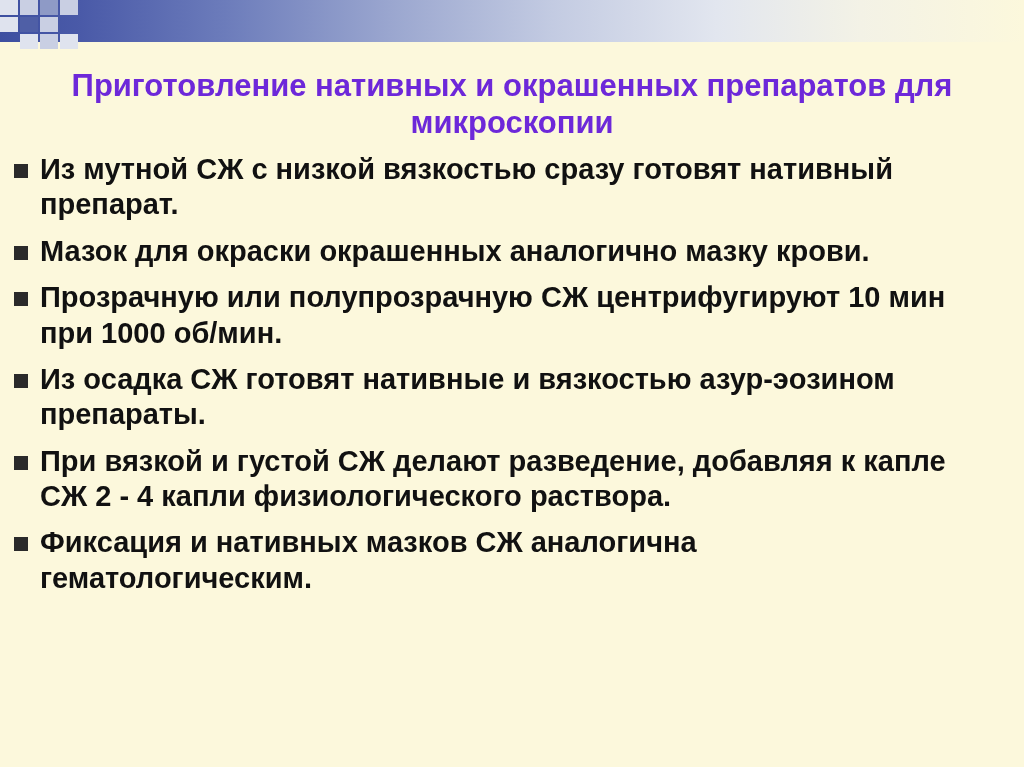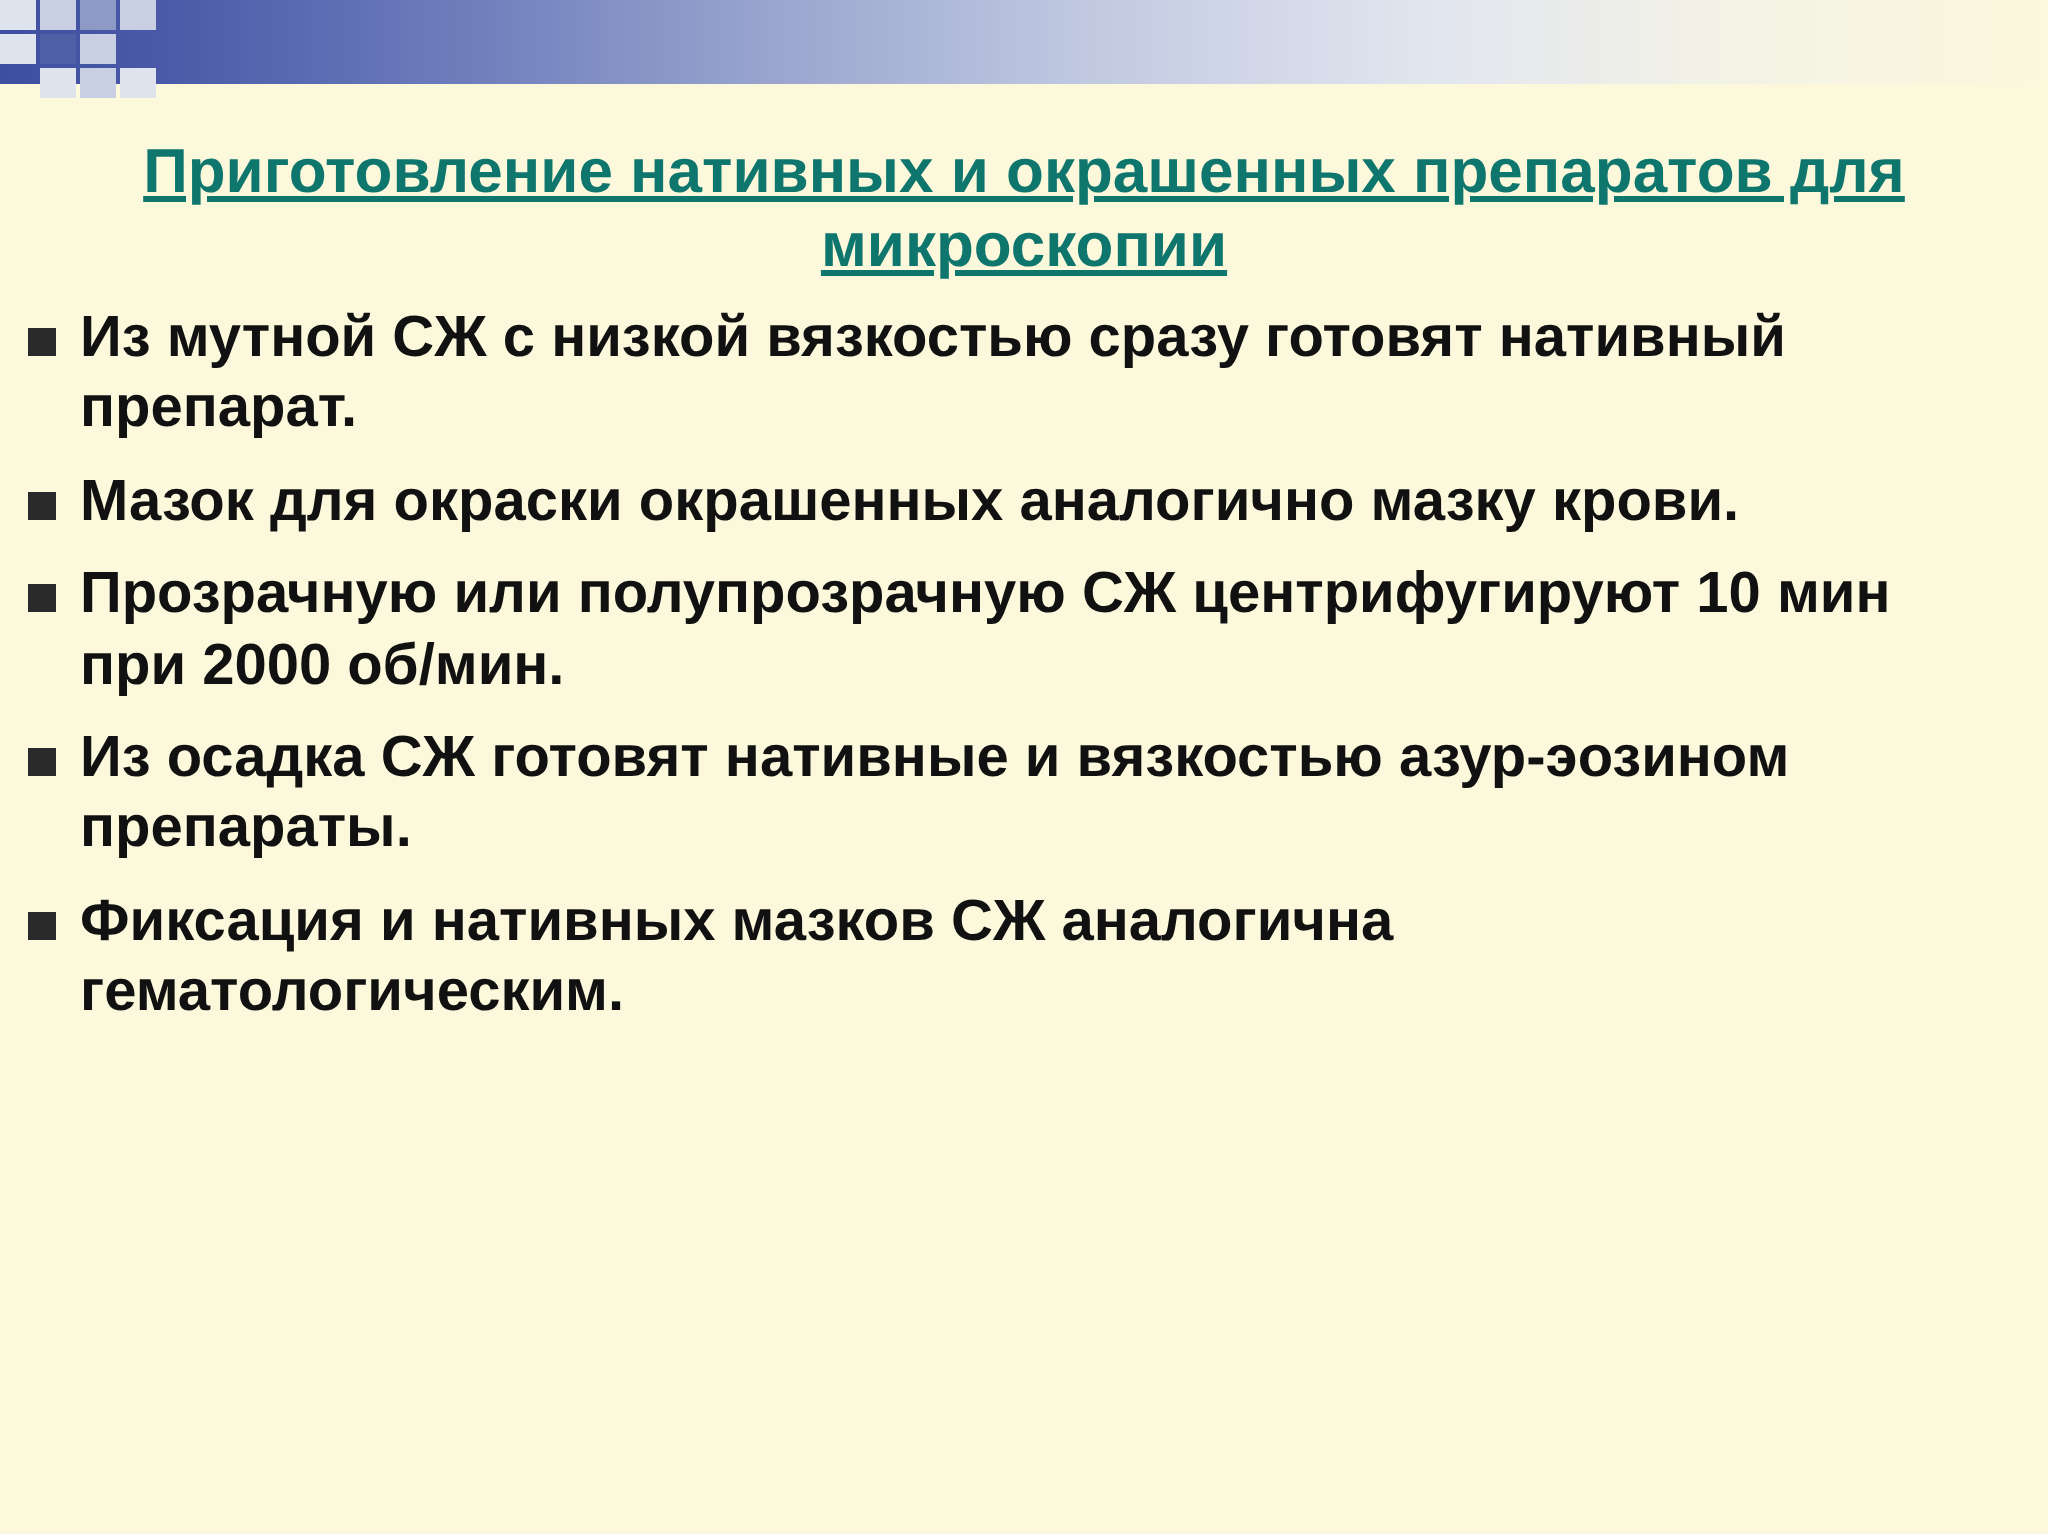--- a/index.html
+++ b/index.html
@@ -53,26 +53,25 @@
   .sq.lighter { background: #dfe3ee; }
   .sq.dark { background: #4f5fa6; }
 
   
   .title {
     position: absolute;
     left: 60px;
     top: 68px;
     width: 904px;
     text-align: center;
-    color: #0f766e;
+    color: #6d28d9;
     font-size: 31px;
     font-weight: bold;
     line-height: 1.18;
     letter-spacing: 0px;
-    text-decoration: underline;
   }
 
   
   .bullets {
     position: absolute;
     left: 8px;
     top: 152px;
     width: 1006px;
     font-weight: bold;
   }
@@ -125,28 +124,32 @@
       <span class="bullet-text">Из мутной СЖ с низкой вязкостью сразу готовят нативный препарат.</span>
     </div>
 
     <div class="bullet-row">
       <span class="bullet-marker"></span>
       <span class="bullet-text">Мазок для окраски окрашенных аналогично мазку крови.</span>
     </div>
 
     <div class="bullet-row">
       <span class="bullet-marker"></span>
-      <span class="bullet-text">Прозрачную или полупрозрачную СЖ центрифугируют 10 мин при 2000 об/мин.</span>
+      <span class="bullet-text">Прозрачную или полупрозрачную СЖ центрифугируют 10 мин при 1000 об/мин.</span>
     </div>
 
     <div class="bullet-row">
       <span class="bullet-marker"></span>
       <span class="bullet-text">Из осадка СЖ готовят нативные и вязкостью азур-эозином препараты.</span>
     </div>
 
+    <div class="bullet-row">
+      <span class="bullet-marker"></span>
+      <span class="bullet-text">При вязкой и густой СЖ делают разведение, добавляя к капле СЖ 2 - 4 капли физиологического раствора.</span>
+    </div>
 
     <div class="bullet-row">
       <span class="bullet-marker"></span>
       <span class="bullet-text">Фиксация и нативных мазков СЖ аналогична гематологическим.</span>
     </div>
 
   </div>
 </div>
 
 </body></html>

